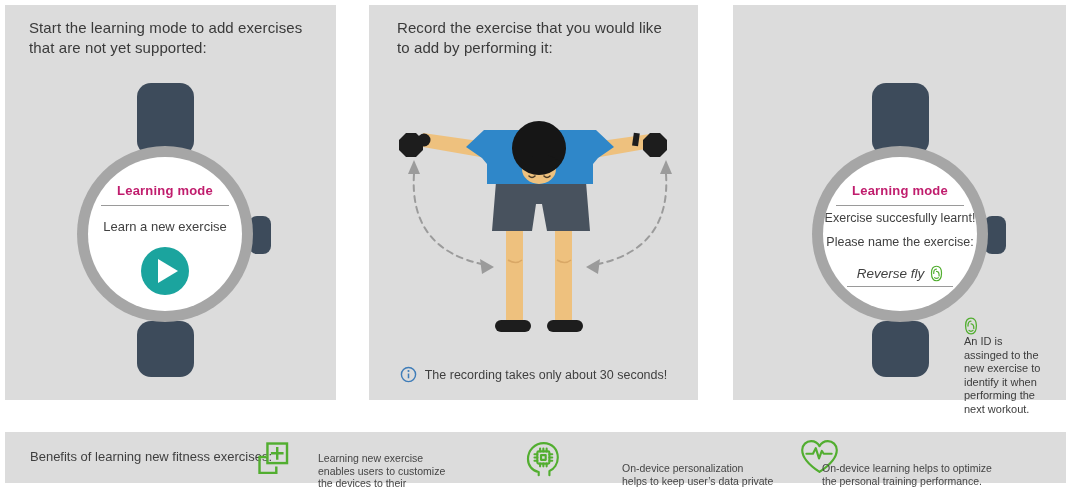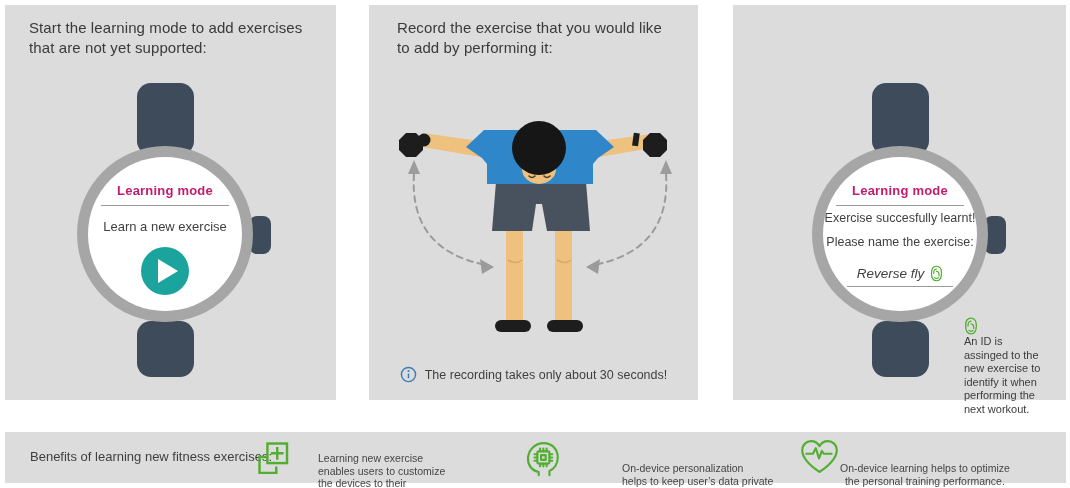--- a/index.html
+++ b/index.html
@@ -49,21 +49,21 @@
   .annotation{position:absolute;left:231px;top:312px;display:flex;align-items:flex-start;flex-direction:column;}
   .annotation-text{font-size:11px;line-height:13.5px;color:#3c3c3c;white-space:pre-line;}
 
   
   .footer{position:absolute;left:5px;top:432px;width:1061px;height:51px;background:#dcdcdc;}
   .footer-label{position:absolute;left:25px;top:17px;font-size:13px;color:#3f3f3f;}
   .benefit-icon{position:absolute;top:5px;}
   .benefit-text{position:absolute;font-size:10.5px;line-height:12.5px;color:#454545;white-space:pre-line;margin-top:16px;}
   #b1-icon{left:248px;}  #b1-text{left:313px;top:4px;}
   #b2-icon{left:516px;}  #b2-text{left:617px;top:14px;}
-  #b3-icon{left:793px;}  #b3-text{left:835px;top:14px;text-align:center;}
+  #b3-icon{left:793px;}  #b3-text{left:817px;top:14px;}
 </style>
 </head>
 <body>
 
 <div class="panel" id="panel1">
   <div class="panel-title">Start the learning mode to add exercises
 that are not yet supported:</div>
   <div class="watch">
     <div class="band-top"></div>
     <div class="band-bottom"></div>

